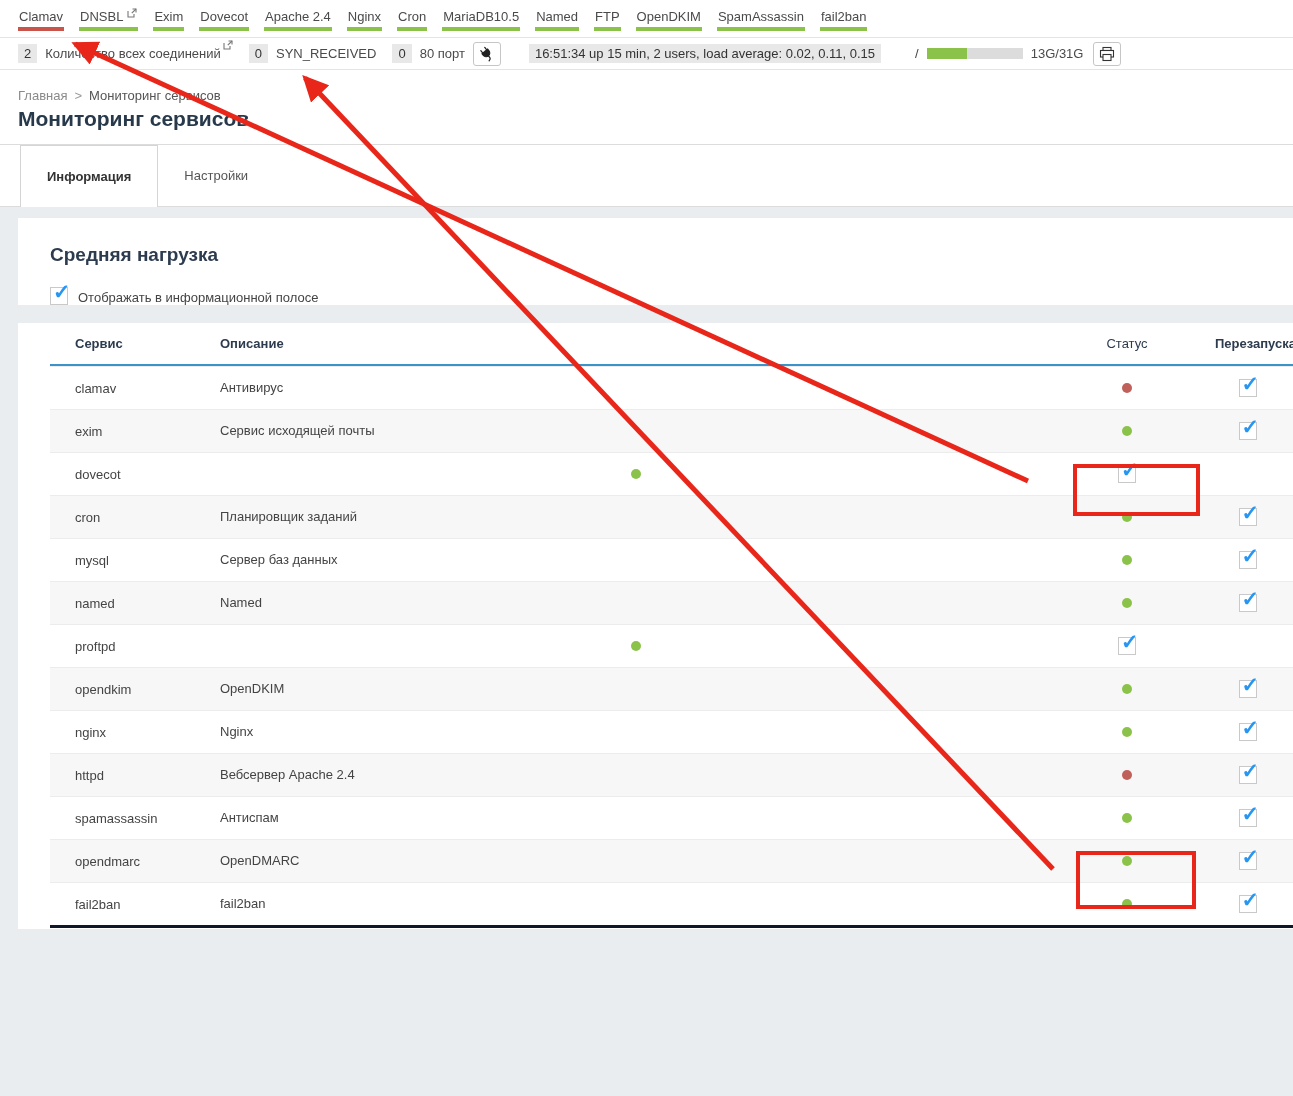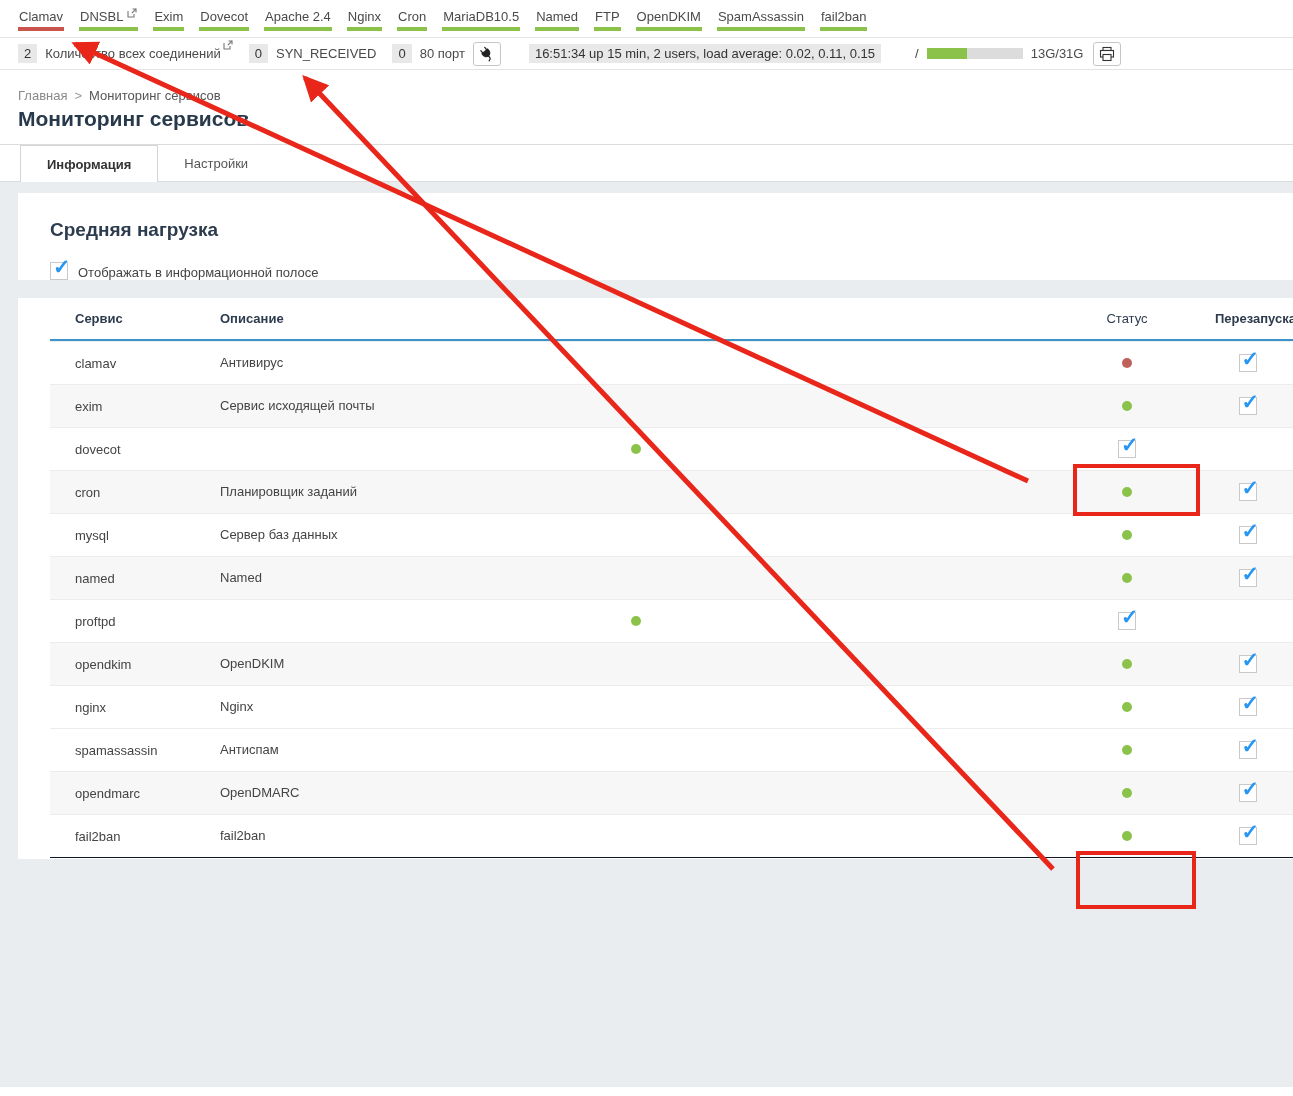--- a/index.html
+++ b/index.html
@@ -20,21 +20,21 @@
   .slash { margin-left:26px; color:#444; }
   .pbar { width:96px; height:11px; background:#dcdcdc; position:relative; overflow:hidden; }
   .pbar-fill { position:absolute; left:0; top:0; bottom:0; background:#8bc34a; }
 
   
   .pagehead { background:#fff; padding:18px 0 0 18px; }
   .breadcrumb { color:#8a8a8a; margin-bottom:4px; }
   .breadcrumb .sep { margin:0 7px; color:#9a9a9a; }
   .breadcrumb .current { color:#555; }
   .pagetitle { font-size:21px; font-weight:bold; color:#27394a; margin-bottom:13px; }
-  .tabbar { border-top:1px solid #dcdcdc; border-bottom:1px solid #dcdcdc; height:38px; display:flex; align-items:stretch; padding-left:20px; background:#fff; position:relative; }
+  .tabbar { border-top:1px solid #dcdcdc; border-bottom:1px solid #dcdcdc; height:63px; display:flex; align-items:stretch; padding-left:20px; background:#fff; position:relative; }
   .tab { display:flex; align-items:center; padding:0 26px; color:#555; cursor:pointer; }
   .tab.active { background:#fff; border:1px solid #d5d5d5; border-bottom:none; font-weight:bold; color:#333; margin-bottom:-1px; z-index:2; }
 
   
   .graywrap { background:#e9edf0; min-height:905px; padding:11px 0 0 18px; }
   .panel { background:#fff; margin-bottom:18px; }
   .panel h2 { font-size:19px; font-weight:bold; color:#2d3b4e; padding:26px 0 0 32px; }
 
   .checkrow { display:flex; align-items:flex-end; gap:10px; margin:21px 0 0 32px; cursor:pointer; }
   .cb { width:18px; height:18px; border:1px solid #c9c9c9; background:#fff; position:relative; flex:none; }
@@ -47,21 +47,21 @@
   .thead { font-weight:bold; color:#2d3b4e; border-bottom:2px solid #3a93c9; }
   .cell-service { padding-left:25px; }
   .cell-status { display:flex; justify-content:center; }
   .cell-restart { display:flex; justify-content:center; }
   .thead .cell-restart { justify-content:flex-start; padding-left:13px; white-space:nowrap; overflow:hidden; }
   .trow.body { border-top:1px solid #ececec; }
   .trow.body:first-of-type { border-top:none; }
   .trow.alt { background:#f7f7f7; }
   .dot { width:10px; height:10px; border-radius:50%; }
   .desc-line { line-height:1.45; }
-  .tbl-bottom { border-bottom:1px solid #0f172a; }
+  .tbl-bottom { border-bottom:3px solid #0f172a; }
 
   
   .overlay { position:absolute; left:0; top:0; width:1293px; height:1096px; pointer-events:none; z-index:50; }
 </style>
 </head>
 <body>
 
 <div class="topbar" id="topbar">
     <span class="toplink fail">
       <span>Clamav</span>
@@ -271,20 +271,32 @@
           <div>
             <div class="desc-line">Nginx</div>
           </div>
           <div class="cell-status">
             <span class="dot" style="background: rgb(139, 195, 74);"></span>
           </div>
           <div class="cell-restart">
             <span class="cb checked"></span>
           </div>
         </div>
+        <div class="trow body alt">
+          <div class="cell-service">httpd</div>
+          <div>
+            <div class="desc-line">Вебсервер Apache 2.4</div>
+          </div>
+          <div class="cell-status">
+            <span class="dot" style="background: rgb(192, 96, 90);"></span>
+          </div>
+          <div class="cell-restart">
+            <span class="cb checked"></span>
+          </div>
+        </div>
         <div class="trow body">
           <div class="cell-service">spamassassin</div>
           <div>
             <div class="desc-line">Антиспам</div>
           </div>
           <div class="cell-status">
             <span class="dot" style="background: rgb(139, 195, 74);"></span>
           </div>
           <div class="cell-restart">
             <span class="cb checked"></span>

